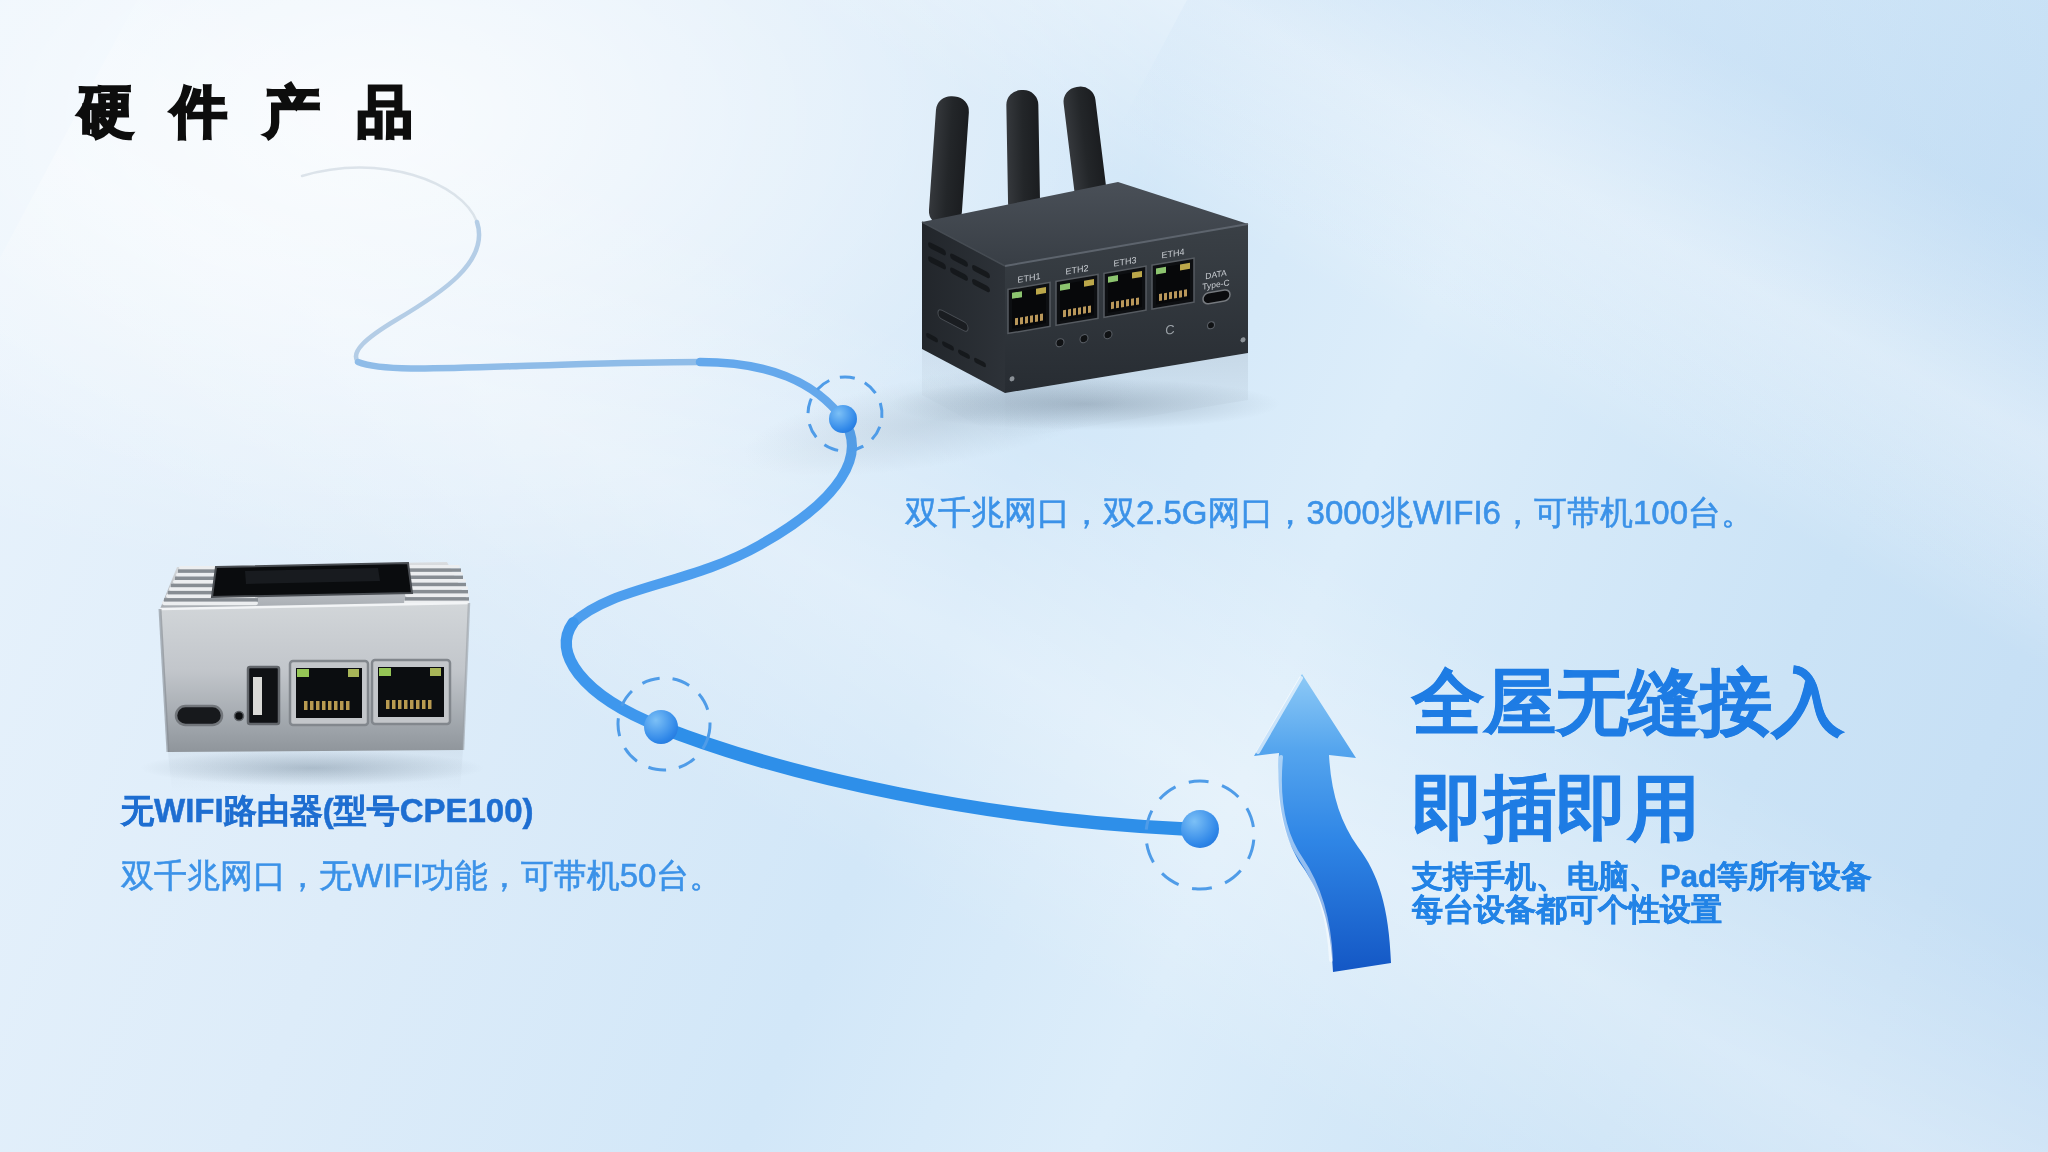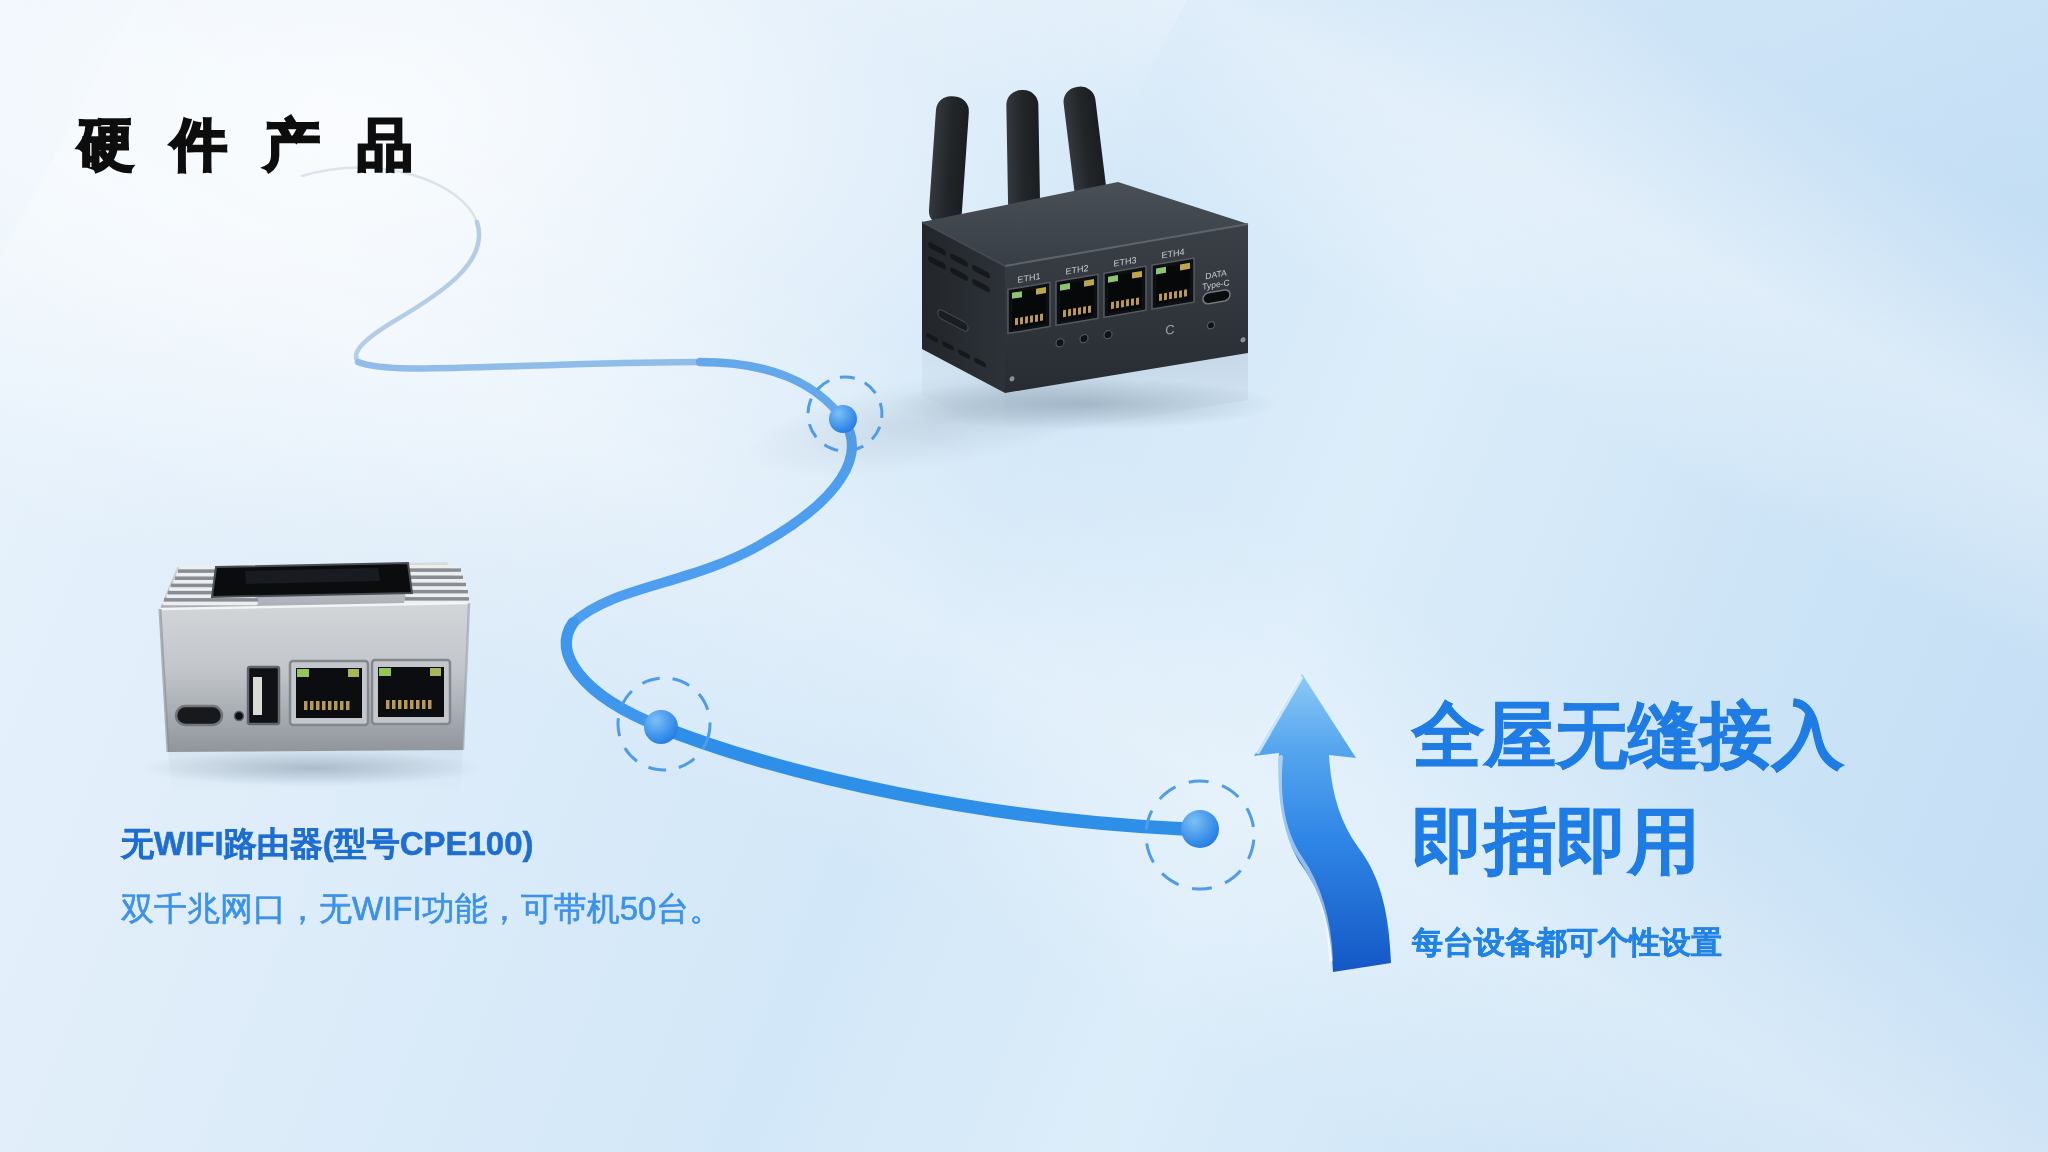--- a/index.html
+++ b/index.html
@@ -9,21 +9,21 @@
       radial-gradient(1300px 750px at 18% 10%, rgba(255,255,255,.8), rgba(255,255,255,0) 62%),
       linear-gradient(112deg,#e9f3fc 0%,#ddecf9 28%,#d2e7f8 48%,#dcedfa 62%,#cbe3f6 82%,#c3ddf4 100%);}
   .band{position:absolute;pointer-events:none;}
   #band1{width:2600px;height:400px;left:-200px;top:-260px;transform:rotate(28deg);
     background:linear-gradient(180deg,rgba(255,255,255,0),rgba(255,255,255,.45),rgba(255,255,255,0));}
   #band2{width:2600px;height:500px;left:-100px;top:520px;transform:rotate(28deg);
     background:linear-gradient(180deg,rgba(255,255,255,0),rgba(255,255,255,.30),rgba(255,255,255,0));}
   #band3{width:1400px;height:700px;left:1200px;top:-200px;transform:rotate(28deg);
     background:linear-gradient(180deg,rgba(186,215,242,0),rgba(186,215,242,.35),rgba(186,215,242,0));}
   svg{position:absolute;left:0;top:0;}
-  .txt{position:absolute;line-height:1;white-space:nowrap;margin-top:33px;}
+  .txt{position:absolute;line-height:1;white-space:nowrap;}
   #title{left:78px;top:84px;font-size:56px;font-weight:800;color:#0d0d0d;letter-spacing:37px;-webkit-text-stroke:2.6px #0d0d0d;}
   .h-blue{font-size:33px;font-weight:700;color:#1e6ed1;-webkit-text-stroke:0.5px #1e6ed1;}
   .b-blue{font-size:33px;font-weight:400;color:#3b92e8;-webkit-text-stroke:0.6px #3b92e8;}
   #cpe200-heading{left:919px;top:438px;}
   #cpe200-line1{left:905px;top:496px;}
   #cpe200-line2{left:905px;top:557px;}
   #cpe100-heading{left:121px;top:794px;}
   #cpe100-line1{left:121px;top:859px;}
   #cpe100-line2{left:121px;top:914px;}
   .big-blue{font-size:72px;font-weight:700;color:#1e7ce4;-webkit-text-stroke:0.8px #1e7ce4;}
@@ -316,20 +316,22 @@
 
     <g>
       <path d="M 1302 674 L 1356 758 L 1329 755 C 1331 792 1340 822 1358 847 C 1378 873 1389 907 1391 963 L 1333 972 C 1331 925 1321 893 1302 866 C 1283 838 1276 797 1279 753 L 1254 756 Z" fill="url(#gArrow)"></path>
       <path d="M 1258 752 L 1301 678" stroke="rgba(255,255,255,0.65)" stroke-width="4" fill="none" stroke-linecap="round"></path>
       <path d="M 1281 757 C 1277 800 1283 833 1301 859 C 1318 884 1329 915 1331 960" stroke="rgba(255,255,255,0.5)" stroke-width="4" fill="none" stroke-linecap="round"></path>
     </g>
   </svg>
 
   <div class="txt" id="title">硬件产品</div>
 
+  <div class="txt b-blue" id="cpe200-line1">双千兆网口，双2.5G网口，3000兆WIFI6，可带机100台。</div>
 
   <div class="txt h-blue" id="cpe100-heading">无WIFI路由器(型号CPE100)</div>
   <div class="txt b-blue" id="cpe100-line1">双千兆网口，无WIFI功能，可带机50台。</div>
 
   <div class="txt big-blue" id="benefit-big1">全屋无缝接入</div>
   <div class="txt big-blue" id="benefit-big2">即插即用</div>
+  <div class="txt small-blue" id="benefit-small1">支持手机、电脑、Pad等所有设备</div>
   <div class="txt small-blue" id="benefit-small2">每台设备都可个性设置</div>
 </div>
 
 </body></html>

